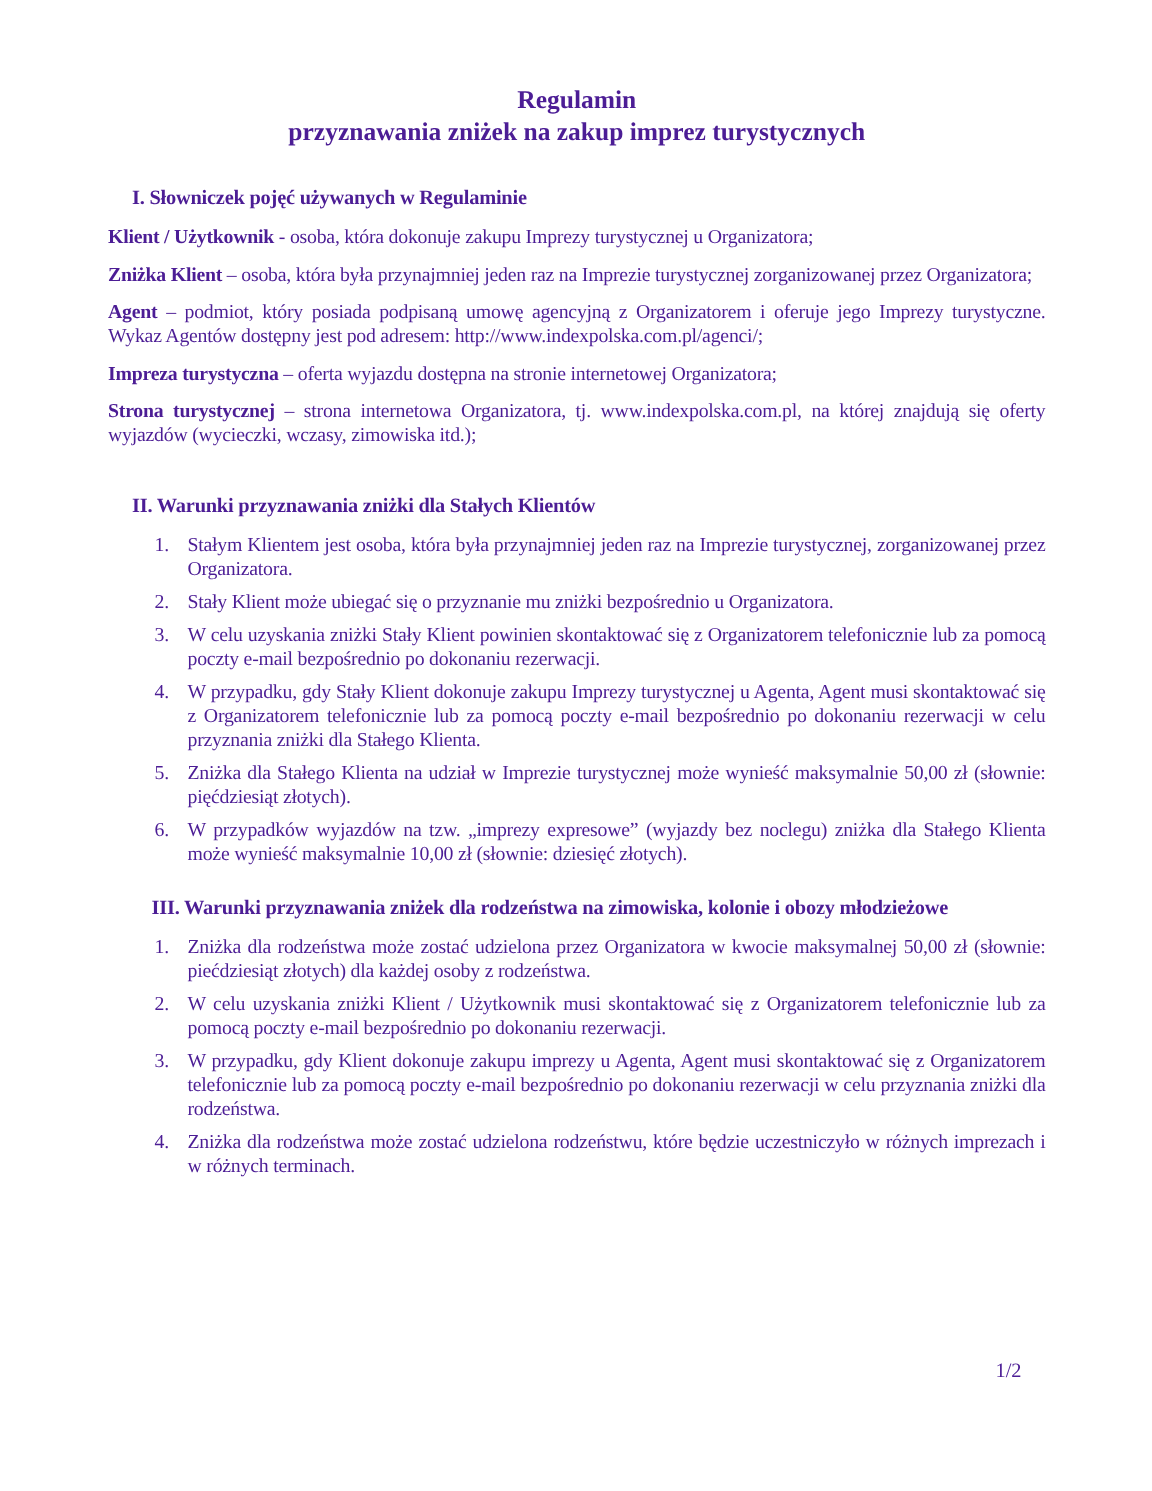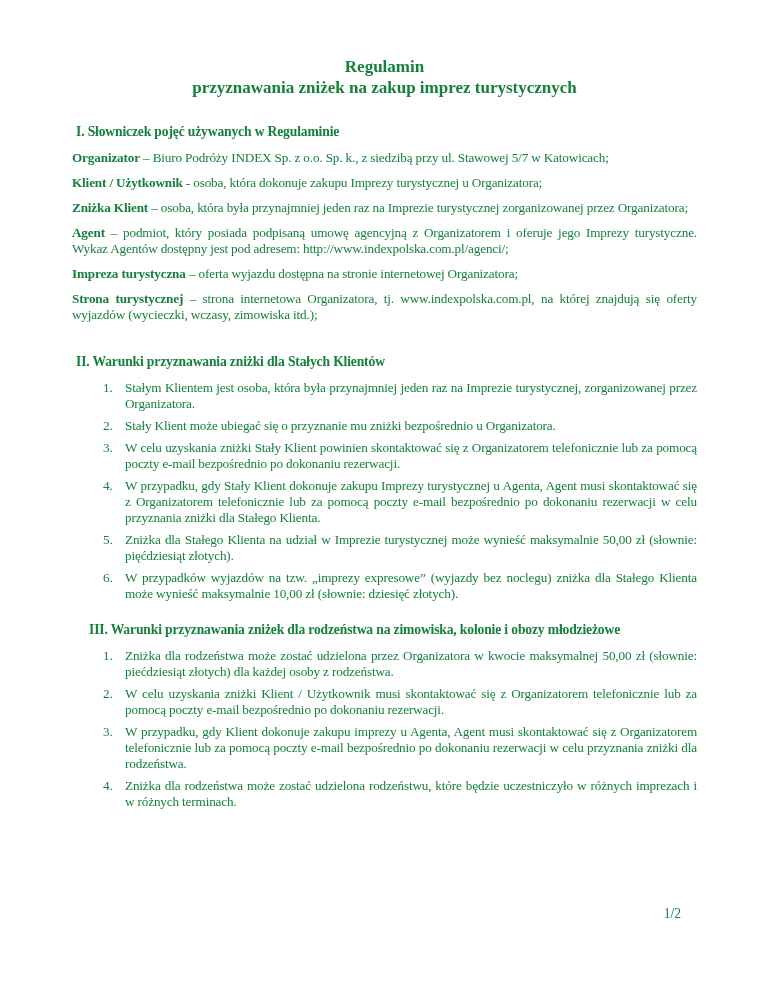--- a/index.html
+++ b/index.html
@@ -6,40 +6,40 @@
     margin: 0;
     padding: 0;
     background: #ffffff;
   }
   .page {
     position: relative;
     width: 768px;
     height: 994px;
     box-sizing: border-box;
     background: #ffffff;
-    color: #15803d;
+    color: #4c1d95;
     font-family: "Liberation Serif", serif;
     font-size: 13.2px;
     line-height: 16px;
     letter-spacing: -0.15px;
     padding: 56px 71px 0 72px;
     overflow: hidden;
   }
   .doc-title {
     text-align: center;
     font-weight: bold;
     font-size: 17px;
     line-height: 21px;
     letter-spacing: 0;
     margin: 0 0 26px 0;
   }
   .section-heading {
     font-weight: bold;
     font-size: 13.6px;
-    margin: 20px 0 10px 4px;
+    margin: 20px 0 10px 16px;
   }
   .section-heading.indented {
     padding-left: 13px;
   }
   .def {
     text-align: justify;
     margin: 0 0 9px 0;
   }
   .def .term {
     font-weight: bold;
@@ -76,21 +76,20 @@
 
 <div class="page">
 
   <div class="doc-title">
     <div>Regulamin</div>
     <div>przyznawania zniżek na zakup imprez turystycznych</div>
   </div>
 
   <div class="section-heading">I. Słowniczek pojęć używanych w Regulaminie</div>
 
-  <p class="def"><span class="term">Organizator</span><span> – Biuro Podróży INDEX Sp. z o.o. Sp. k., z siedzibą przy ul. Stawowej 5/7 w Katowicach;</span></p>
 
   <p class="def"><span class="term">Klient / Użytkownik</span><span> - osoba, która dokonuje zakupu Imprezy turystycznej u Organizatora;</span></p>
 
   <p class="def"><span class="term">Zniżka Klient</span><span> – osoba, która była przynajmniej jeden raz na Imprezie turystycznej zorganizowanej przez Organizatora;</span></p>
 
   <p class="def"><span class="term">Agent</span><span> – podmiot, który posiada podpisaną umowę agencyjną z Organizatorem i oferuje jego Imprezy turystyczne. Wykaz Agentów dostępny jest pod adresem: http://www.indexpolska.com.pl/agenci/;</span></p>
 
 
   <p class="def"><span class="term">Impreza turystyczna</span><span> – oferta wyjazdu dostępna na stronie internetowej Organizatora;</span></p>
 

